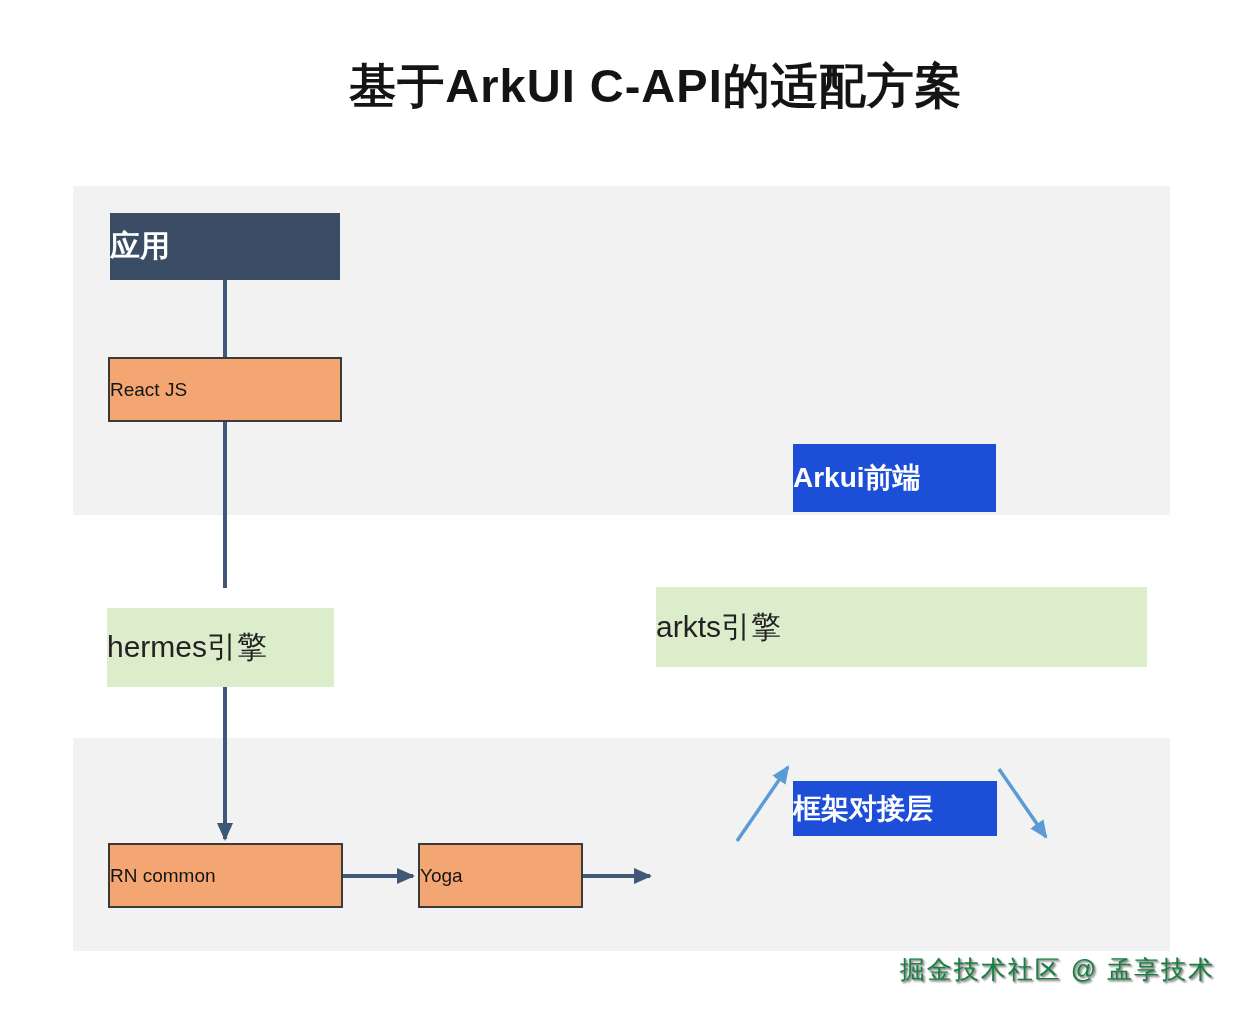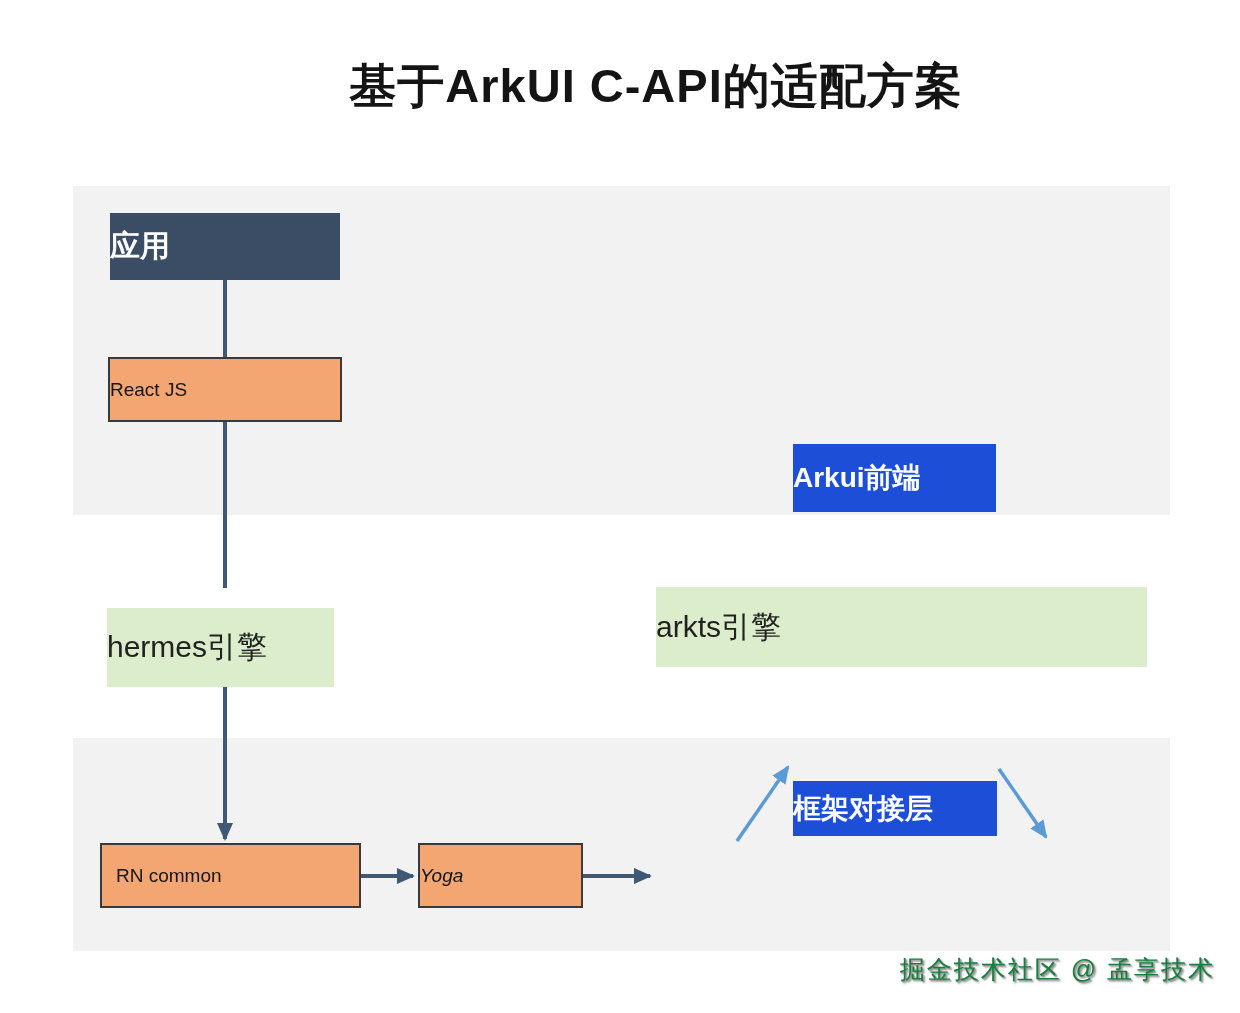--- a/index.html
+++ b/index.html
@@ -79,22 +79,22 @@
     color: #141414;
     font-size: 28px;
   }
   
   .n-app            { left: 110px; top: 213px; width: 230px; height: 67px; }
   .n-react-js       { left: 108px; top: 357px; width: 234px; height: 65px; }
   .n-arkui-frontend { left: 793px; top: 444px; width: 203px; height: 68px; }
   .n-hermes         { left: 107px; top: 588px; width: 227px; height: 79px; margin-top: 20px; }
   .n-arkts          { left: 656px; top: 587px; width: 491px; height: 80px; }
   .n-bridge         { left: 793px; top: 739px; width: 204px; height: 55px; font-size: 26px; margin-top: 42px; }
-  .n-rn-common      { left: 100px; top: 843px; width: 261px; height: 65px; padding-left: 14px; }
-  .n-yoga           { left: 418px; top: 843px; width: 165px; height: 65px; font-style: italic; }
+  .n-rn-common      { left: 108px; top: 843px; width: 235px; height: 65px; }
+  .n-yoga           { left: 418px; top: 843px; width: 165px; height: 65px; }
   .n-c-adapter      { left: 655px; top: 842px; width: 165px; height: 66px; }
   .n-arkui-backend  { left: 952px; top: 845px; width: 198px; height: 63px; font-size: 30px; }
   .watermark {
     position: absolute;
     right: 25px;
     top: 953px;
     font-size: 25px;
     color: #15803d;
     letter-spacing: 2px;
     text-shadow: 2px 2px 2px #8a8a8a, 1px 1px 1px #9a9a9a;

